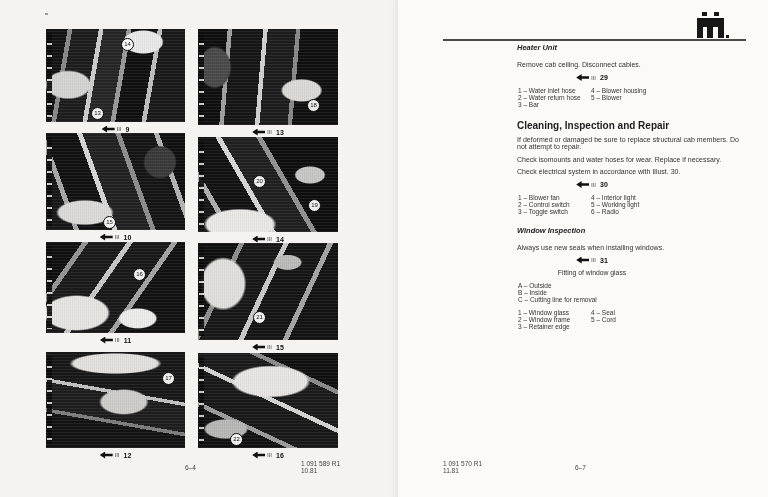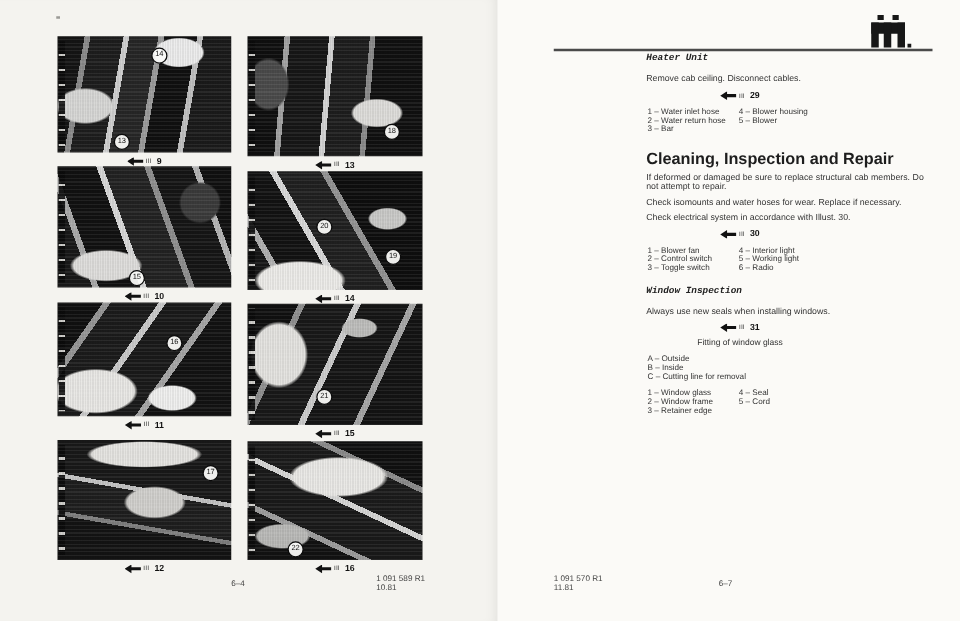--- a/index.html
+++ b/index.html
@@ -69,22 +69,22 @@
   #ih-logo{position:absolute;left:299px;top:12px;width:32px;height:27px;}
   #ih-logo .dotL{position:absolute;left:5px;top:0;width:5px;height:4px;background:#171717;}
   #ih-logo .dotR{position:absolute;left:17px;top:0;width:5px;height:4px;background:#171717;}
   #ih-logo .band{position:absolute;left:0;top:6px;width:27px;height:9px;background:#171717;}
   #ih-logo .legL{position:absolute;left:0;top:6px;width:6px;height:20px;background:#171717;}
   #ih-logo .legM{position:absolute;left:10px;top:6px;width:6px;height:20px;background:#171717;}
   #ih-logo .legR{position:absolute;left:21px;top:6px;width:6px;height:20px;background:#171717;}
   #ih-logo .period{position:absolute;left:29px;top:23px;width:3px;height:3px;background:#171717;}
 
   #text-col{position:absolute;left:119px;top:43px;width:222px;color:#2c2c2c;}
-  .h-italic{font-size:7.5px;font-weight:bold;font-style:italic;color:#222;margin:0 0 9px 0;font-family:Liberation Mono, monospace;}
-  .h-bold{font-size:13px;font-weight:bold;color:#1d1d1d;margin:12px 0 5px 0;}
+  .h-italic{font-size:7.5px;font-weight:bold;font-style:italic;color:#222;margin:0 0 9px 0;}
+  .h-bold{font-size:10px;font-weight:bold;color:#1d1d1d;margin:12px 0 5px 0;}
   .para{font-size:7px;line-height:7.5px;text-align:justify;margin:0 0 5px 0;color:#333;}
   .ill-ref{display:flex;align-items:center;gap:2px;width:150px;justify-content:center;margin:5px 0 5px 0;height:8px;}
   .legend{display:flex;margin:0 0 0 1px;}
   .lcol1{width:73px;}
   .legend div{font-size:6.5px;line-height:7px;color:#333;white-space:nowrap;}
   .letters{margin:1px 0 6px 1px;}
   .letters div{font-size:6.5px;line-height:6.8px;color:#333;}
   .center-cap{width:150px;text-align:center;font-size:6.8px;color:#333;margin:4px 0 7px 0;}
   .gap-lg{height:11px;}
 

